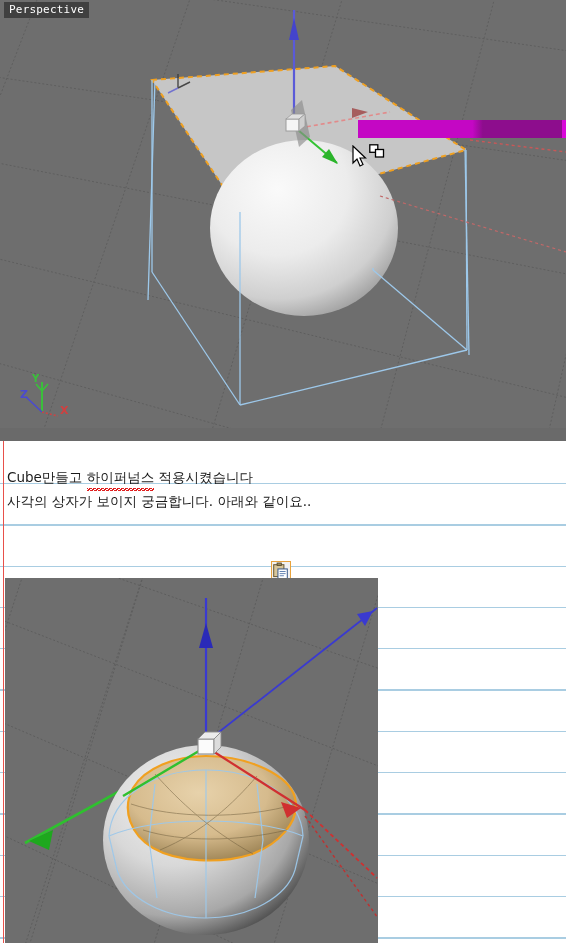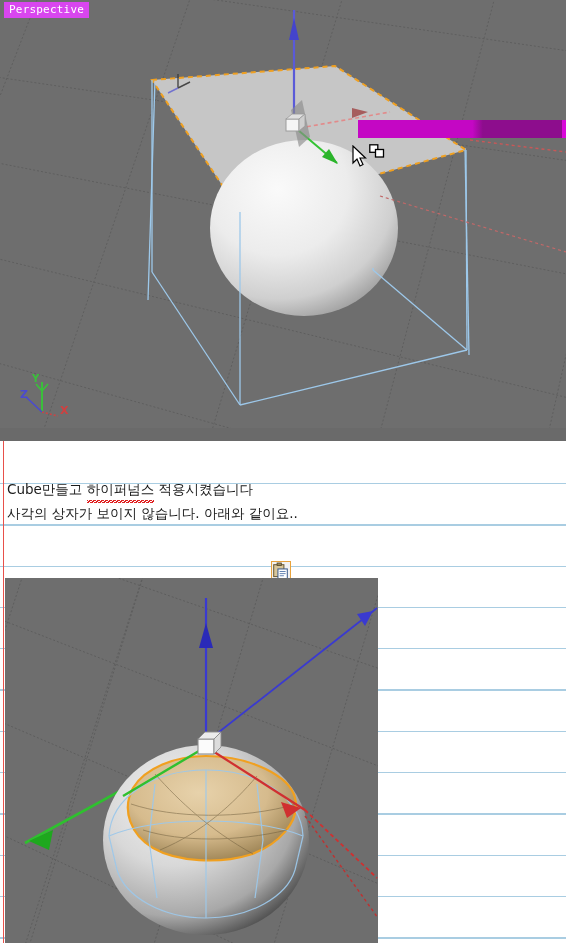--- a/index.html
+++ b/index.html
@@ -79,21 +79,21 @@
     height: 13px;
     background: #6a6a6a;
   }
 
   
   .vp-label {
     position: absolute;
     left: 4px;
     top: 2px;
     padding: 1px 5px 2px 5px;
-    background: #d946ef;
+    background: #404040;
     color: #ffffff;
     font-size: 11px;
     line-height: 13px;
     letter-spacing: 0.2px;
     white-space: nowrap;
     font-family: "DejaVu Sans Mono", monospace;
   }
 
   
   #magenta-bar {
@@ -118,21 +118,21 @@
     left: 369px;
     top: 144px;
     width: 16px;
     height: 15px;
   }
 
   
   #note-text {
     position: absolute;
     left: 7px;
-    top: 478px;
+    top: 466px;
     width: 420px;
     color: #1a1a1a;
     font-size: 13.5px;
     line-height: 23.5px;
     font-family: "DejaVu Sans", sans-serif;
     white-space: nowrap;
   }
   .note-line {
     height: 23.5px;
     position: relative;
@@ -274,21 +274,21 @@
       <rect x="0.8" y="0.8" width="8" height="7.5" fill="#ffffff" stroke="#000000" stroke-width="1.3"></rect>
       <rect x="6.5" y="5.5" width="8" height="7.5" fill="#ffffff" stroke="#000000" stroke-width="1.3"></rect>
     </svg>
   </div>
 
   <div id="note-text">
     <div class="note-line">
       <span>Cube만들고 </span><span class="squiggle">하이퍼넘스</span><span> 적용시켰습니다</span>
     </div>
     <div class="note-line">
-      <span>사각의 상자가 보이지 않습니다.  아래와 같이요..</span>
+      <span>사각의 상자가 보이지 궁금합니다.  아래와 같이요..</span>
     </div>
   </div>
 
   <div id="paste-options">
     <svg viewBox="0 0 20 22" width="17" height="19">
       <rect x="2" y="3" width="12" height="14" fill="#d8c69a" stroke="#6b5a34" stroke-width="1.2"></rect>
       <rect x="6" y="1" width="5" height="3" fill="#9a8a60" stroke="#5a4a28" stroke-width="1"></rect>
       <rect x="7" y="8" width="11" height="12" fill="#ffffff" stroke="#3a5a8a" stroke-width="1.2"></rect>
       <g stroke="#4a6fa5" stroke-width="1">
         <line x1="9" y1="11" x2="16" y2="11"></line>

